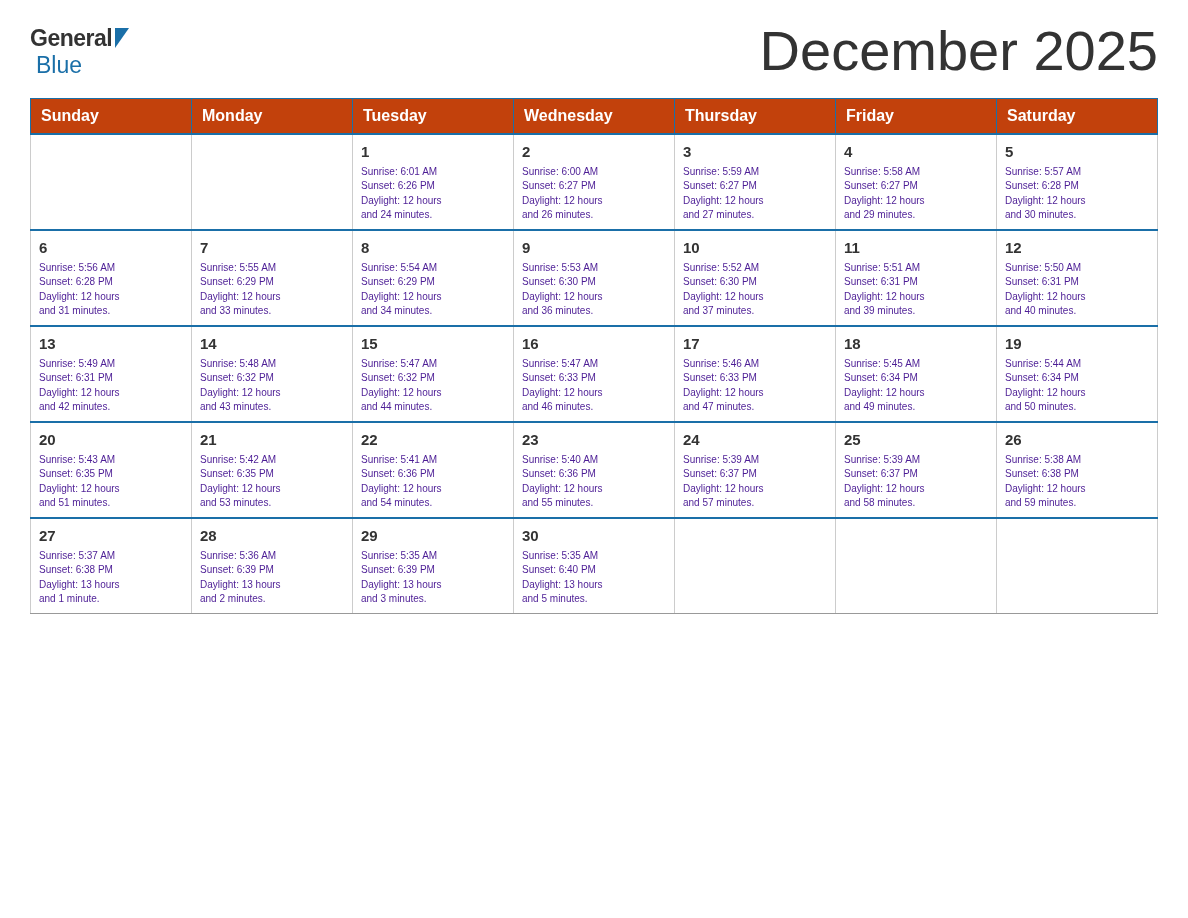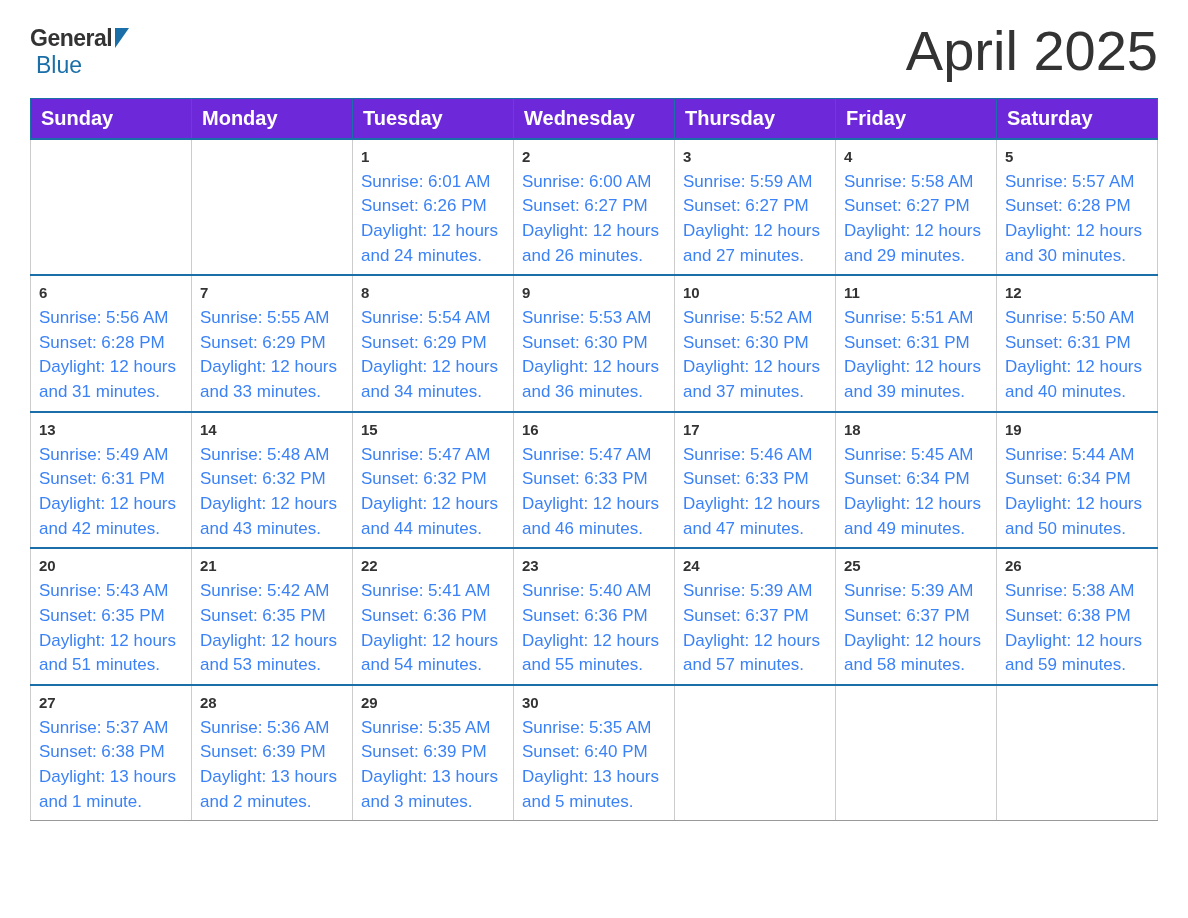--- a/index.html
+++ b/index.html
@@ -20,23 +20,23 @@
     }
     .title-section {
       text-align: right;
     }
     .calendar {
       width: 100%;
       border-collapse: collapse;
       border: 1px solid #999;
     }
     .calendar th {
-      background-color: #6d28d9;
+      background-color: #c2410c;
       color: #fff;
-      font-size: 20px;
+      font-size: 16px;
       font-weight: bold;
       padding: 8px 10px;
       text-align: left;
       border: 1px solid #1a6fa8;
       margin-top: 26px;
     }
     .calendar td {
       vertical-align: top;
       padding: 6px 8px;
       border: 1px solid #ccc;
@@ -52,22 +52,22 @@
       border-bottom: 1px solid #999;
     }
     .day-num {
       font-size: 15px;
       font-weight: bold;
       color: #333;
       display: block;
       margin-bottom: 3px;
     }
     .day-info {
-      color: #3b82f6;
-      font-size: 17px;
+      color: #4c1d95;
+      font-size: 10px;
       line-height: 1.45;
     }
     .empty-cell {
       background: #fff;
     }
     .week-row td {
       border-top: 2px solid #1a6fa8;
     }
     .logo-wrapper {
       display: flex;
@@ -95,21 +95,21 @@
         <svg width="14" height="20" viewBox="0 0 14 20">
             <polygon points="0,0 14,0 0,20" fill="#1a6fa8"></polygon>
           </svg>
       </span>
     </div>
     <div class="logo-line2">
       <span style="font-size:23px;font-weight:normal;color:#1a6fa8;margin-left:4px;">Blue</span>
     </div>
   </div>
   <div class="title-section">
-    <div style="font-size:56px;font-weight:normal;color:#333;line-height:1.1;">April 2025</div>
+    <div style="font-size:56px;font-weight:normal;color:#333;line-height:1.1;">December 2025</div>
   </div>
 </div>
 
 <table class="calendar">
   <thead>
     <tr>
     <th>Sunday</th>
         <th>Monday</th>
         <th>Tuesday</th>
         <th>Wednesday</th>

